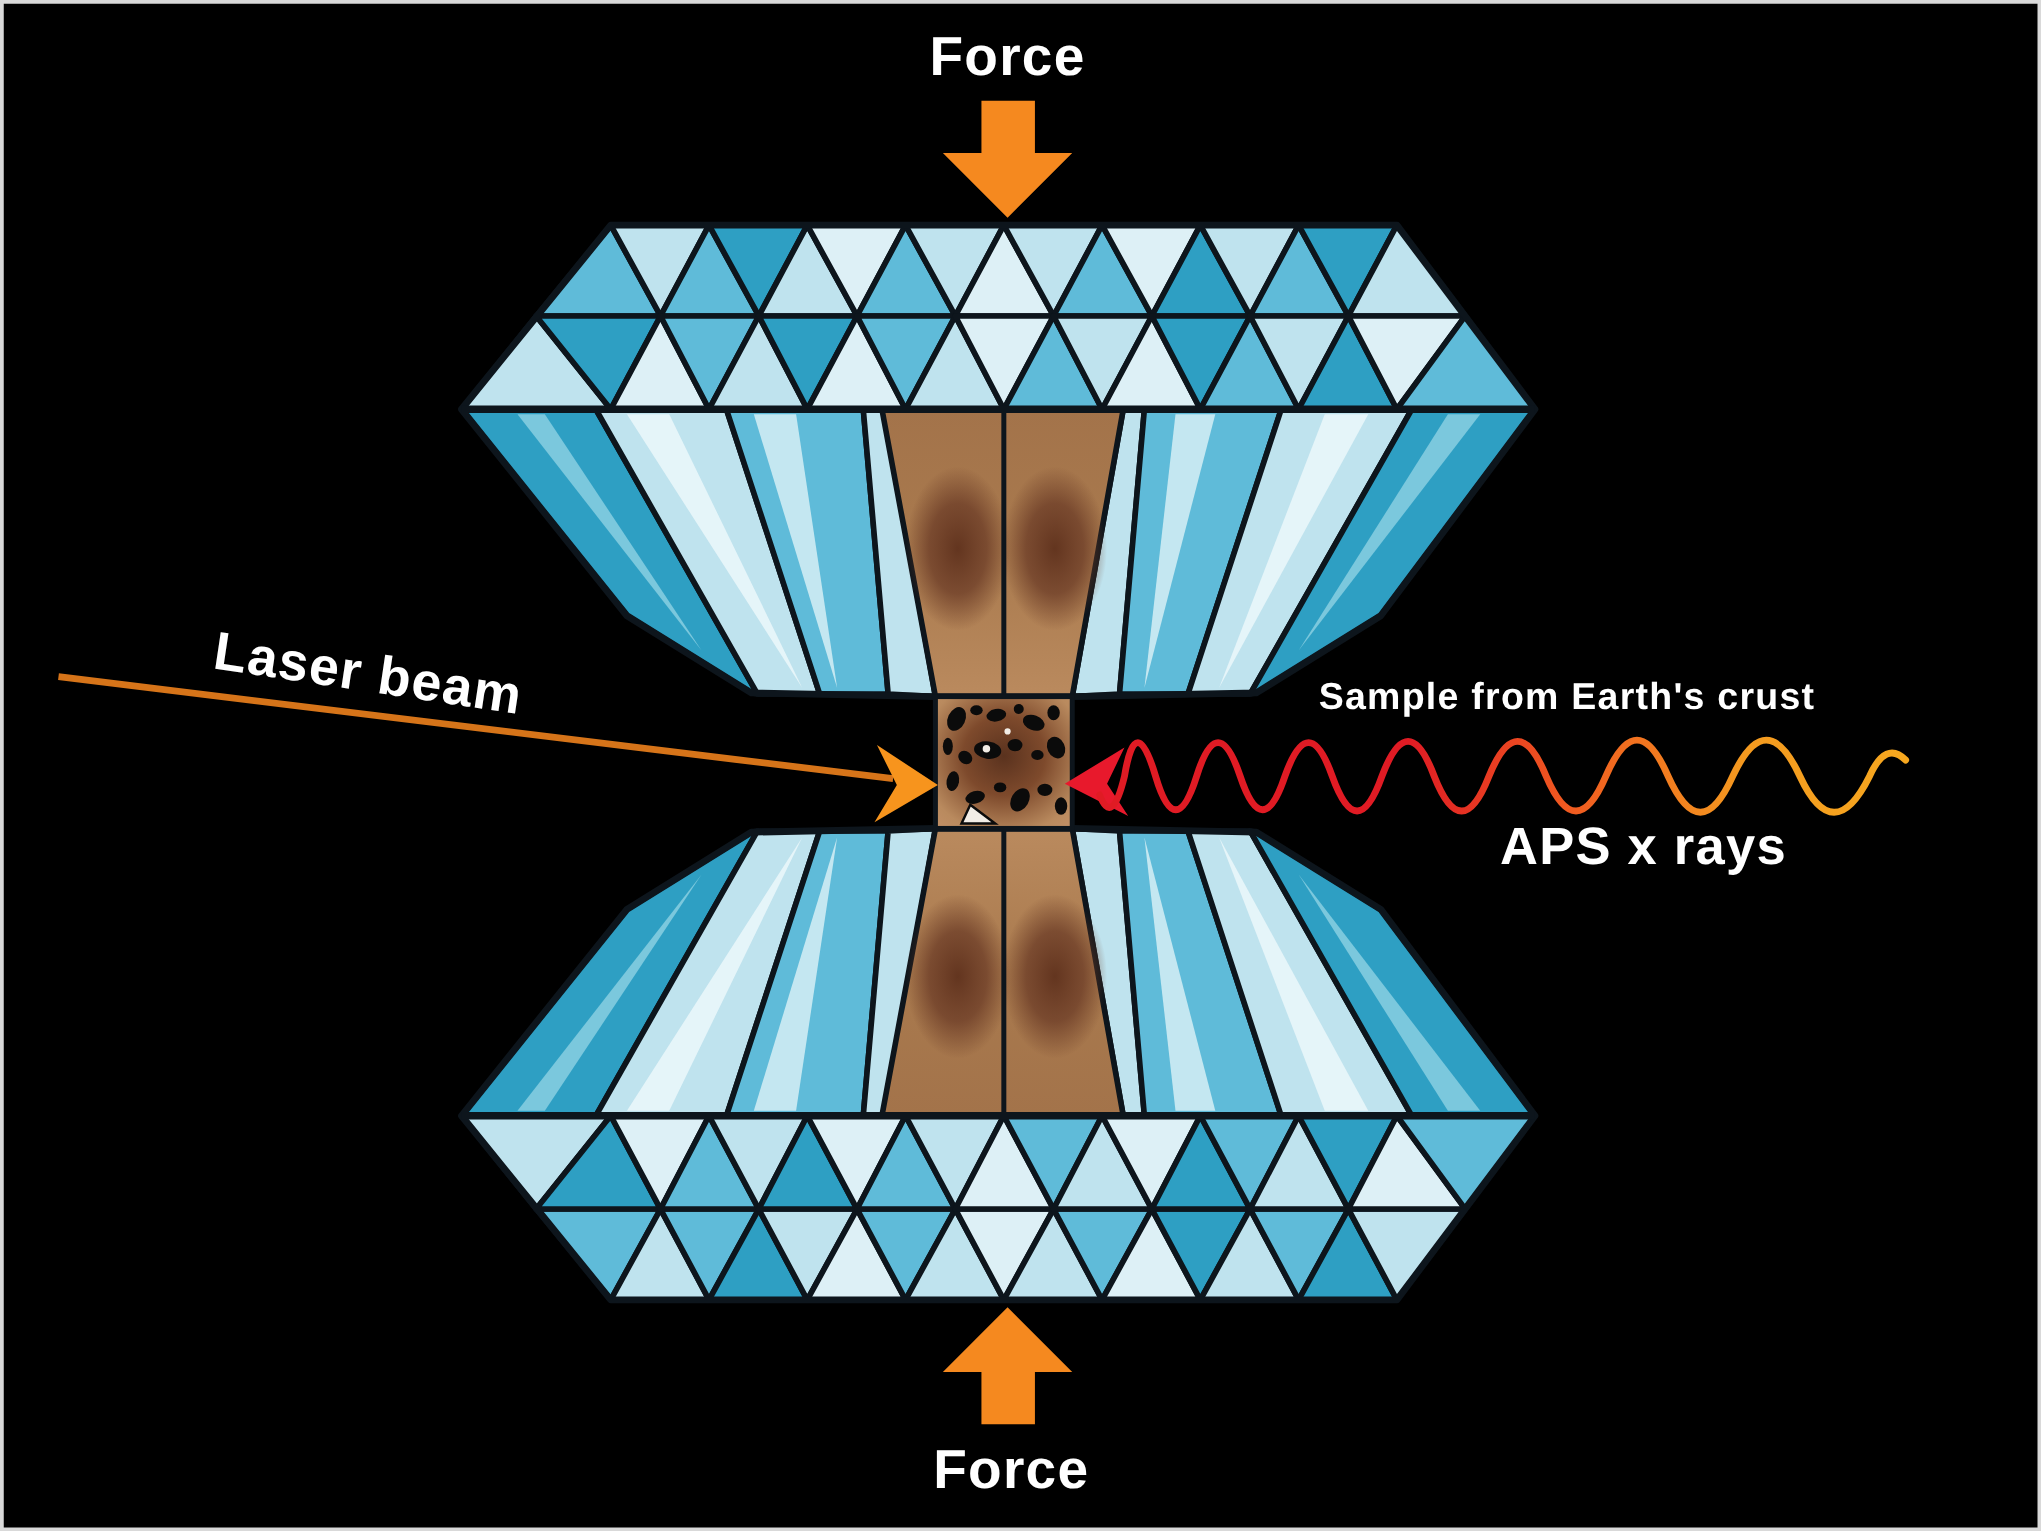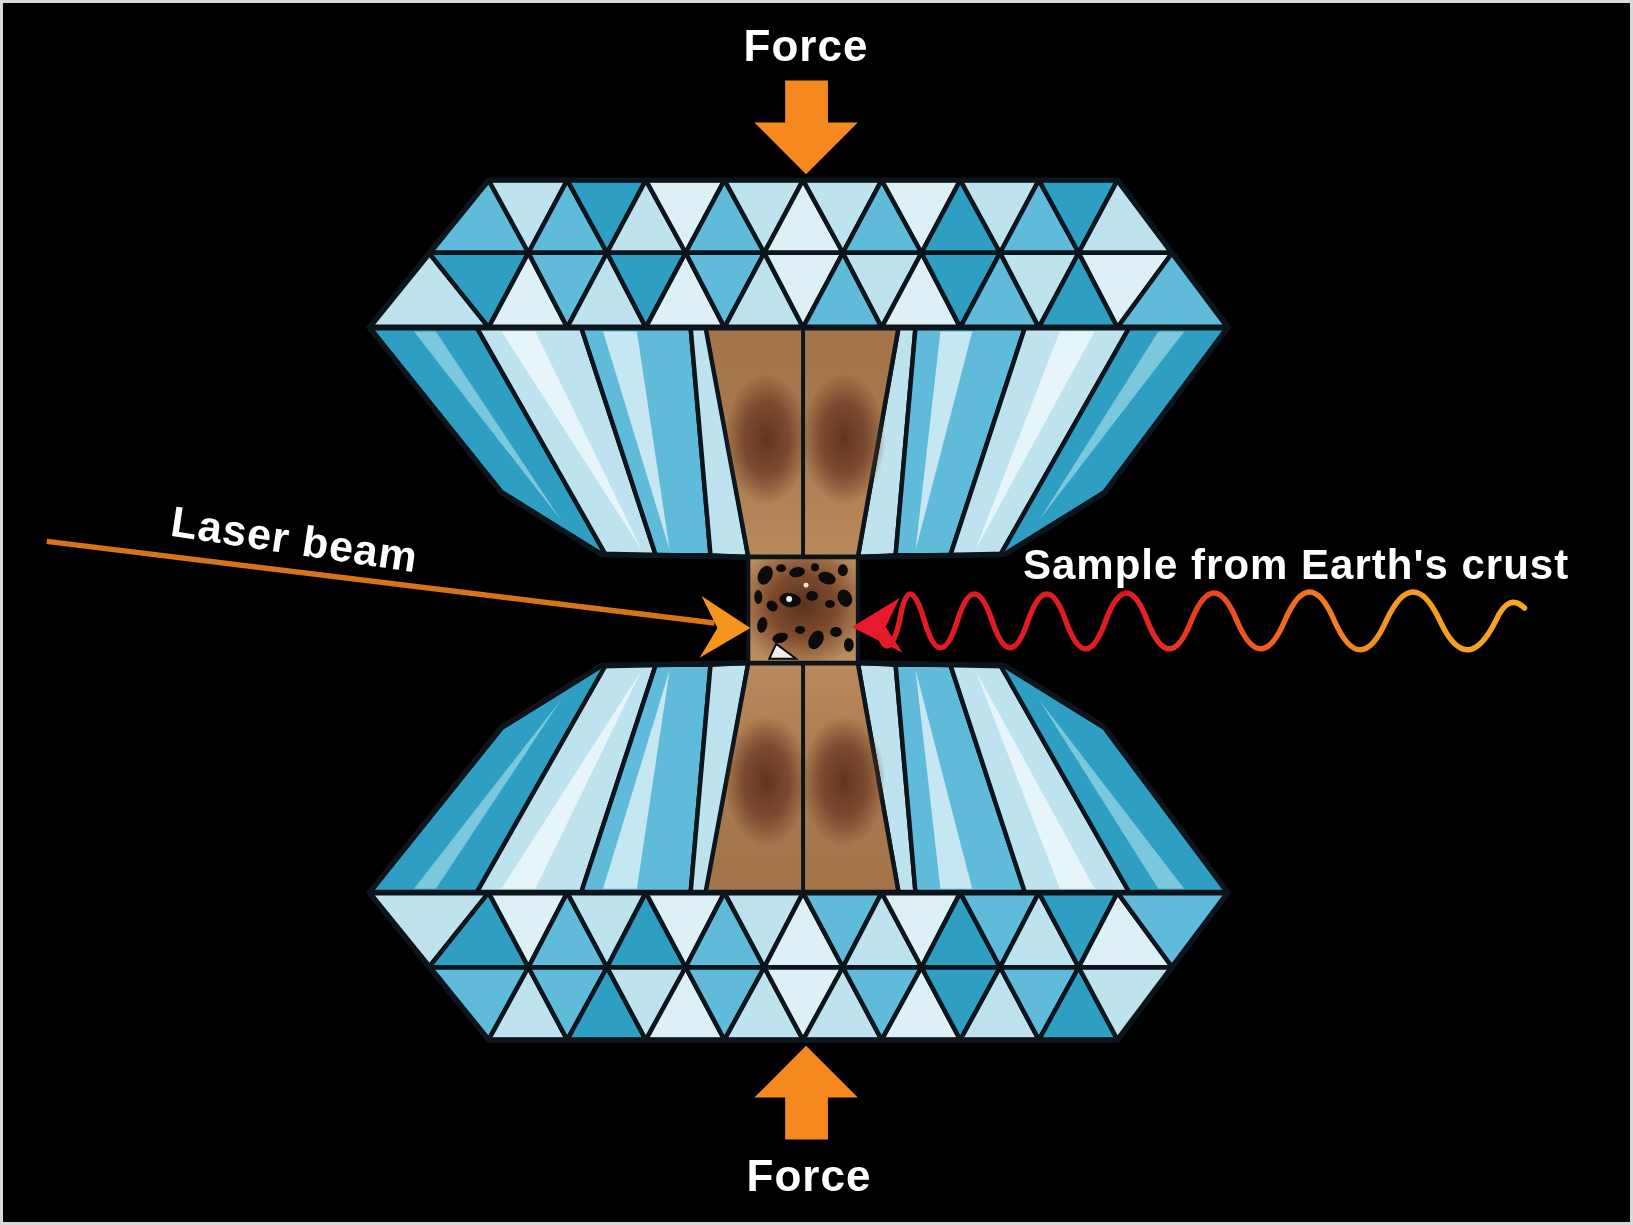--- a/index.html
+++ b/index.html
@@ -19,21 +19,21 @@
     font-weight:bold;
     font-size:44px;
     letter-spacing:1px;
     white-space:nowrap;
     text-shadow:0 0 10px rgba(0,0,0,.95), 0 2px 4px rgba(0,0,0,.7);
     user-select:none;
   }
   #lbl-force-top   {left:703px; top:18px;  width:200px; text-align:center;}
   #lbl-diamond-cell{left:383px; top:62px;}
   #lbl-laser       {left:172px; top:494px; font-size:43px; transform:rotate(8.5deg); transform-origin:left top;}
-  #lbl-sample      {left:1020px;top:538px; font-size:42px;}
+  #lbl-sample      {left:1052px;top:538px; font-size:30px;}
   #lbl-aps         {left:1197px;top:650px; font-size:42px;}
   #lbl-force-bottom{left:706px; top:1148px;width:200px; text-align:center;}
 </style>
 </head>
 <body>
 
 <div class="stage">
 
 <svg viewBox="0 0 1633 1225">
   <defs>
@@ -192,15 +192,16 @@
              Q1363,679 1389,621
              Q1416,563 1443,621
              Q1470,679 1499,621
              Q1512,592 1528,608"></path>
   </g>
 </svg>
 
 <div class="lbl" id="lbl-force-top">Force</div>
 <div class="lbl" id="lbl-laser">Laser beam</div>
 <div class="lbl" id="lbl-sample">Sample from Earth's crust</div>
+<div class="lbl" id="lbl-aps">APS x rays</div>
 <div class="lbl" id="lbl-force-bottom">Force</div>
 
 </div>
 
 </body></html>

